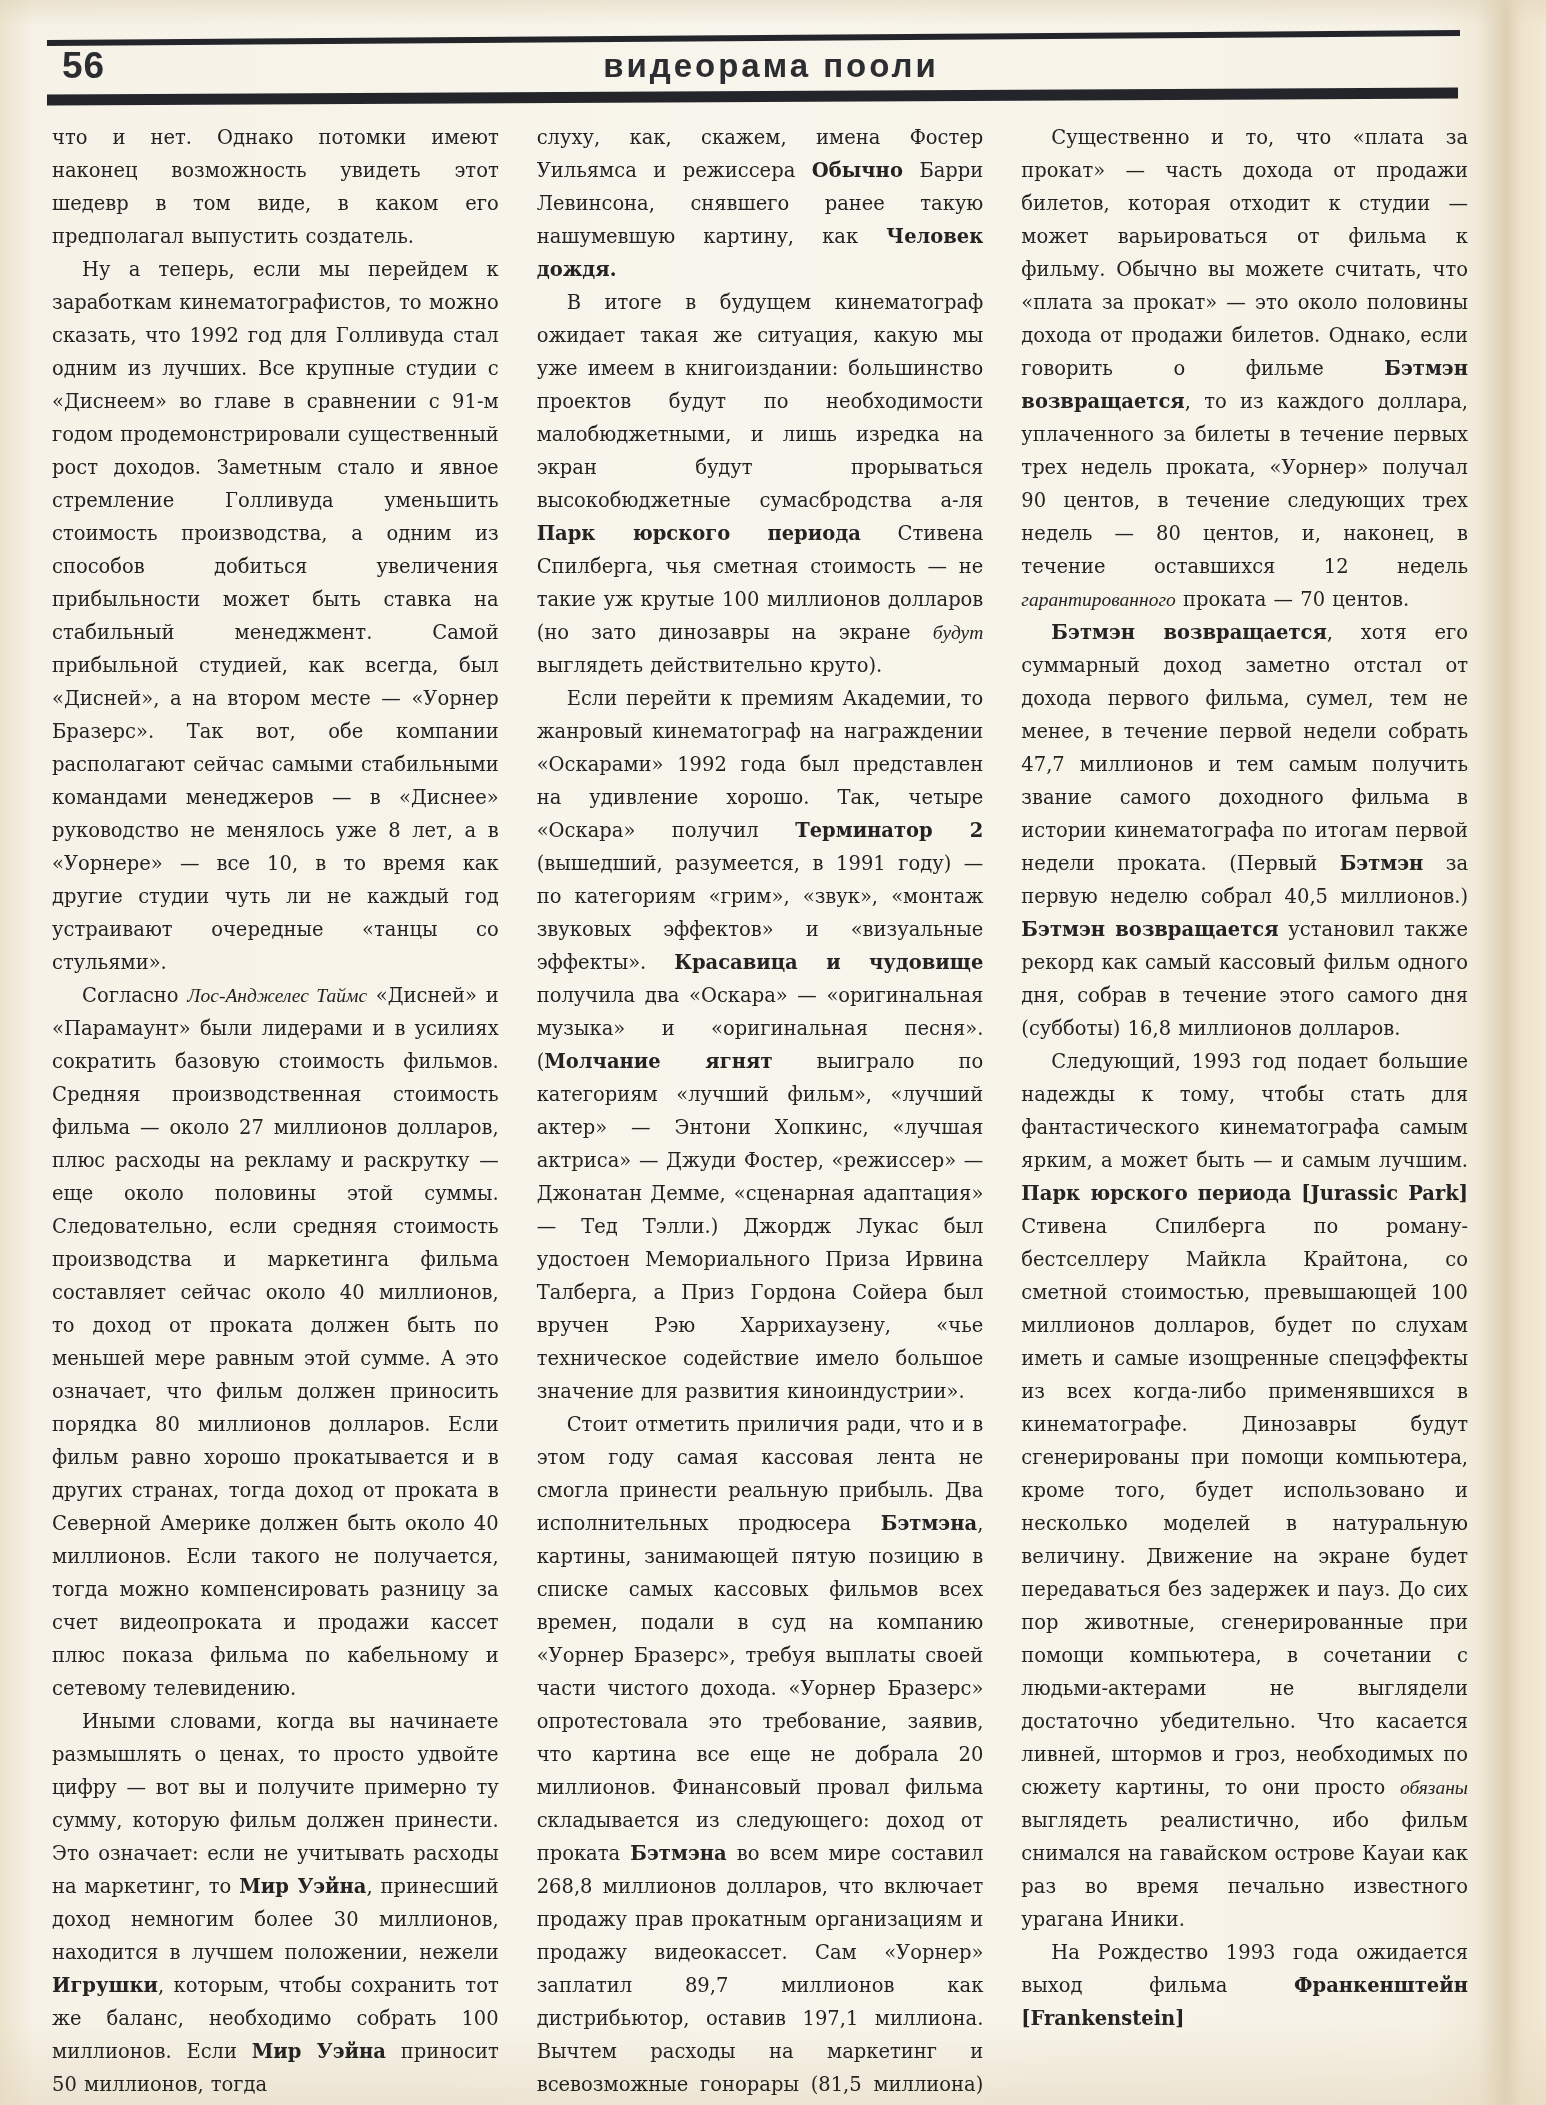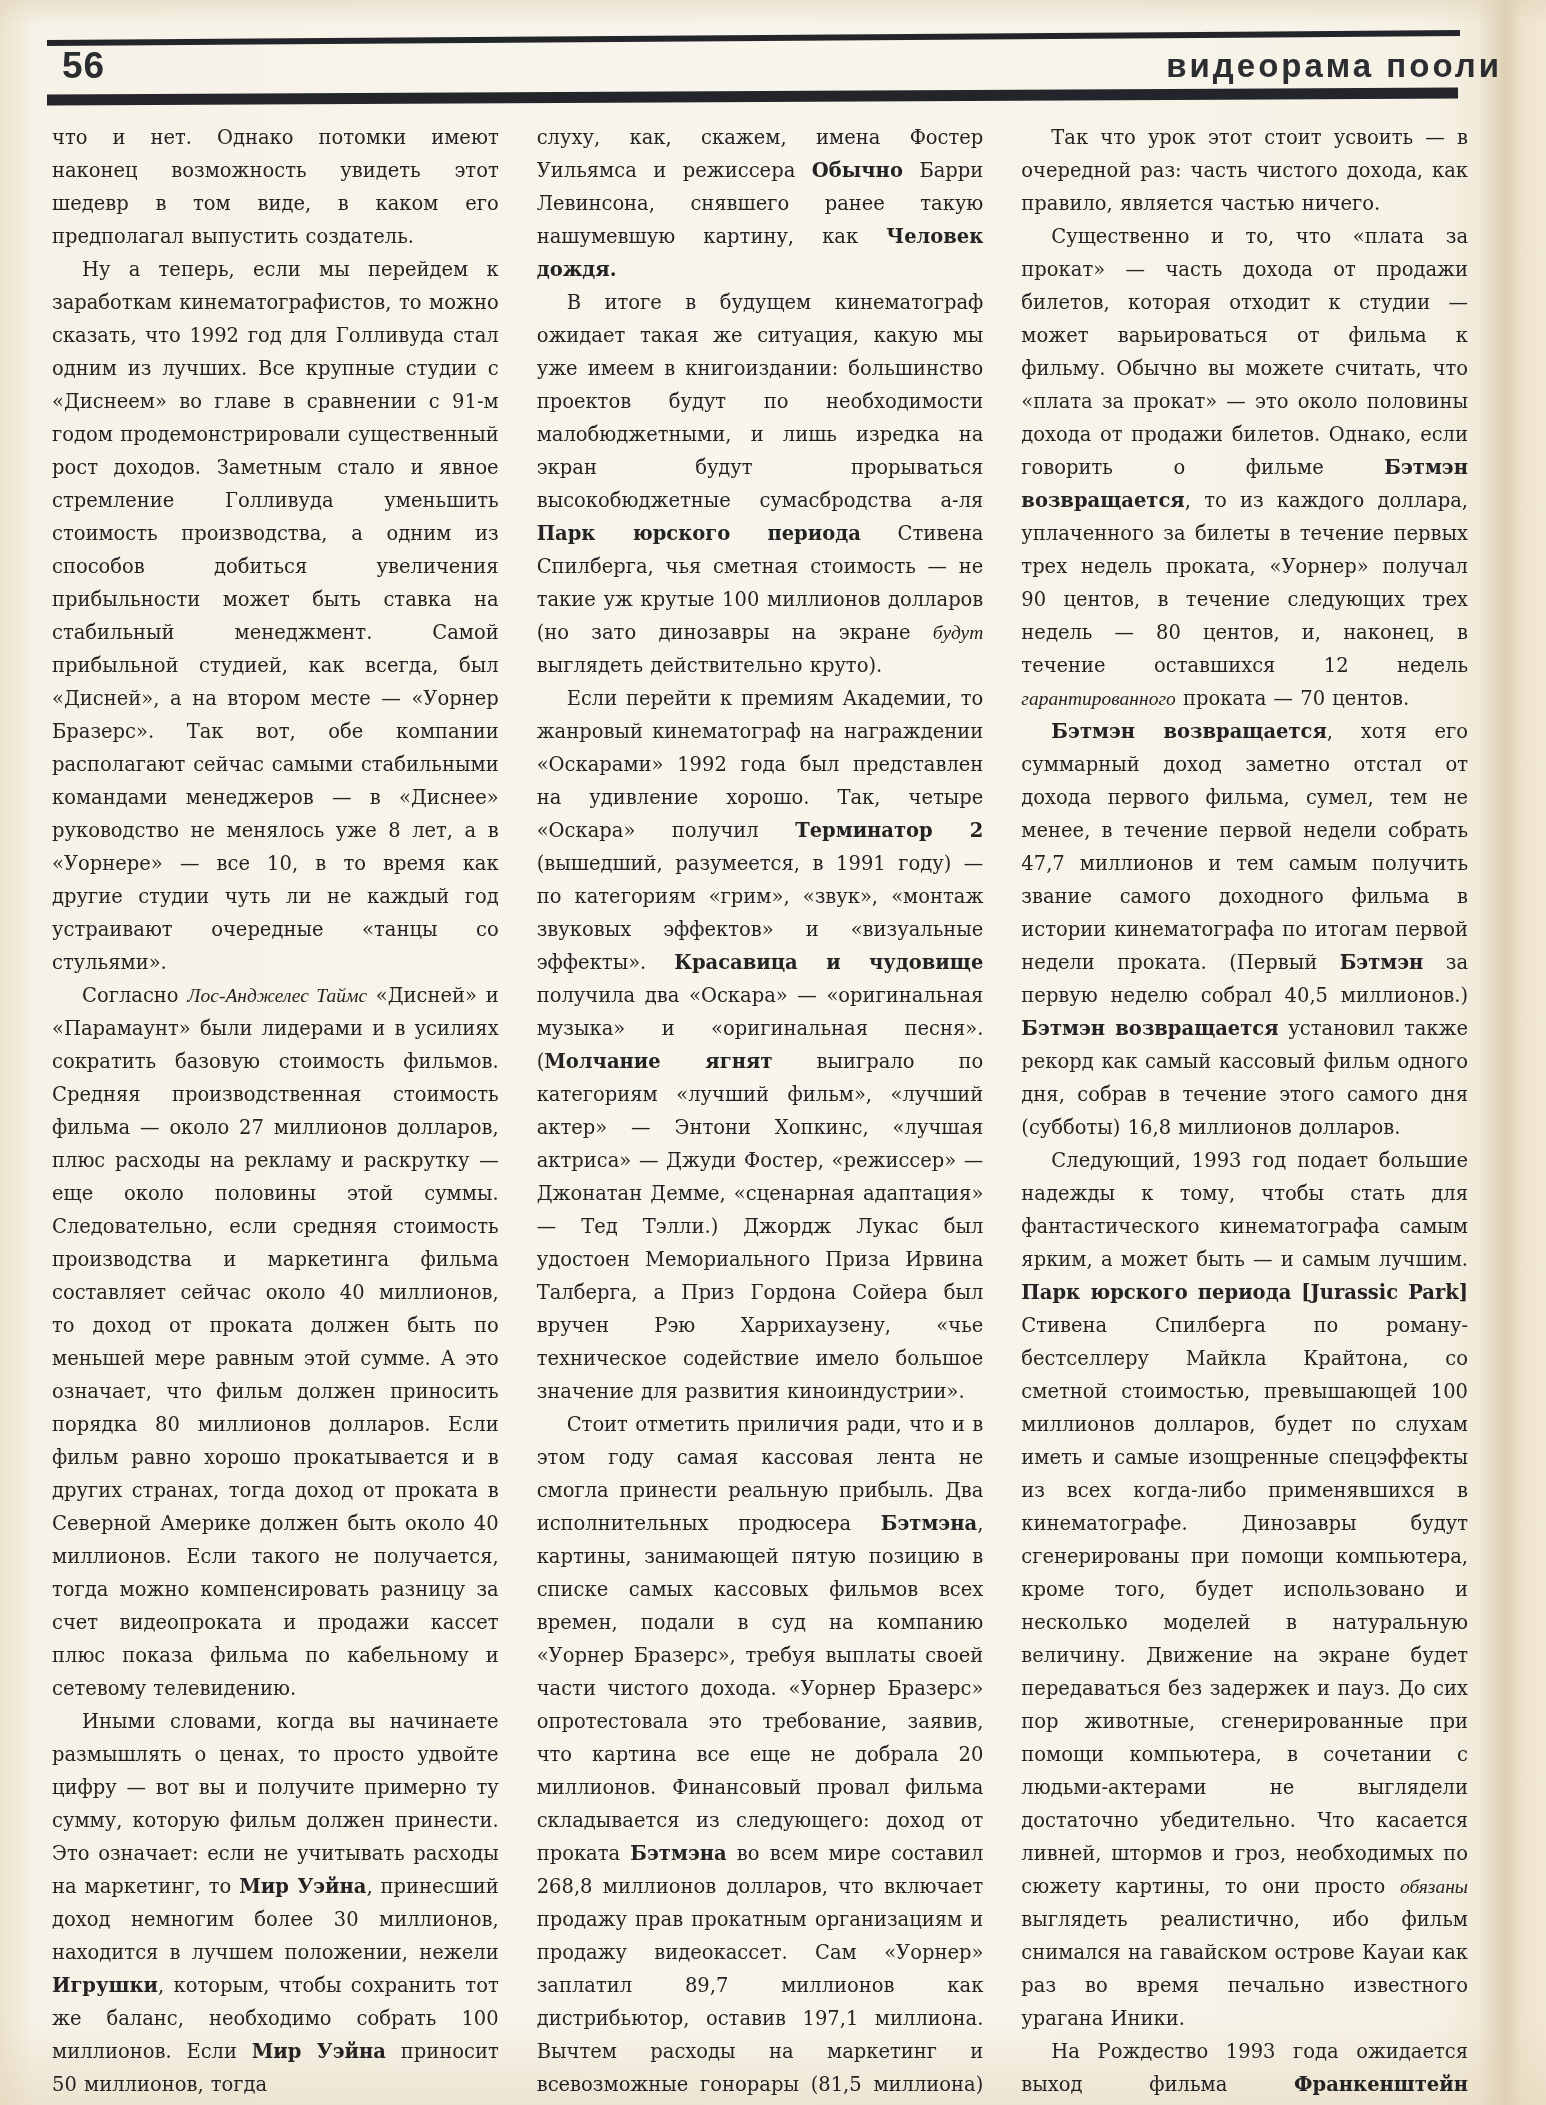--- a/index.html
+++ b/index.html
@@ -27,21 +27,21 @@
     background: #23252b; transform: rotate(-0.28deg);
   }
   .page-num {
     position: absolute; left: 54px; top: 47px;
     font-family: "Liberation Sans", sans-serif;
     font-weight: bold; font-size: 37px; line-height: 1;
     color: #2b2d31; letter-spacing: 1px; margin-left: 8px;
   }
   .page-title {
     position: absolute; left: 40px; right: 44px; top: 49px;
-    text-align: right;
+    text-align: center;
     font-family: "Liberation Sans", sans-serif;
     font-weight: bold; font-size: 33px; line-height: 1;
     color: #2b2d31; letter-spacing: 3px;
   }
   
   .columns {
     position: absolute; top: 121px; left: 52px; right: 78px; bottom: 0;
     display: flex; gap: 38px;
   }
   .col {
@@ -72,20 +72,19 @@
         <p class="indent"><span class="">Согласно </span><span class="i">Лос-Анджелес Таймс</span><span class=""> «Дисней» и «Парамаунт» были лидерами и в усилиях сократить базовую стоимость фильмов. Средняя производственная стоимость фильма — около 27 миллионов долларов, плюс расходы на рекламу и раскрутку — еще около половины этой суммы. Следовательно, если средняя стоимость производства и маркетинга фильма составляет сейчас около 40 миллионов, то доход от проката должен быть по меньшей мере равным этой сумме. А это означает, что фильм должен приносить порядка 80 миллионов долларов. Если фильм равно хорошо прокатывается и в других странах, тогда доход от проката в Северной Америке должен быть около 40 миллионов. Если такого не получается, тогда можно компенсировать разницу за счет видеопроката и продажи кассет плюс показа фильма по кабельному и сетевому телевидению.</span></p>
         <p class="indent"><span class="">Иными словами, когда вы начинаете размышлять о ценах, то просто удвойте цифру — вот вы и получите примерно ту сумму, которую фильм должен принести. Это означает: если не учитывать расходы на маркетинг, то </span><span class="b">Мир Уэйна</span><span class="">, принесший доход немногим более 30 миллионов, находится в лучшем положении, нежели </span><span class="b">Игрушки</span><span class="">, которым, чтобы сохранить тот же баланс, необходимо собрать 100 миллионов. Если </span><span class="b">Мир Уэйна</span><span class=""> приносит 50 миллионов, тогда </span></p>
       </div>
     <div class="col">
         <p class=""><span class="">слуху, как, скажем, имена Фостер Уильямса и режиссера </span><span class="b">Обычно</span><span class=""> Барри Левинсона, снявшего ранее такую нашумевшую картину, как </span><span class="b">Человек дождя.</span></p>
         <p class="indent"><span class="">В итоге в будущем кинематограф ожидает такая же ситуация, какую мы уже имеем в книгоиздании: большинство проектов будут по необходимости малобюджетными, и лишь изредка на экран будут прорываться высокобюджетные сумасбродства а-ля </span><span class="b">Парк юрского периода</span><span class=""> Стивена Спилберга, чья сметная стоимость — не такие уж крутые 100 миллионов долларов (но зато динозавры на экране </span><span class="i">будут</span><span class=""> выглядеть действительно круто).</span></p>
         <p class="indent"><span class="">Если перейти к премиям Академии, то жанровый кинематограф на награждении «Оскарами» 1992 года был представлен на удивление хорошо. Так, четыре «Оскара» получил </span><span class="b">Терминатор 2</span><span class=""> (вышедший, разумеется, в 1991 году) — по категориям «грим», «звук», «монтаж звуковых эффектов» и «визуальные эффекты». </span><span class="b">Красавица и чудовище</span><span class=""> получила два «Оскара» — «оригинальная музыка» и «оригинальная песня». (</span><span class="b">Молчание ягнят</span><span class=""> выиграло по категориям «лучший фильм», «лучший актер» — Энтони Хопкинс, «лучшая актриса» — Джуди Фостер, «режиссер» — Джонатан Демме, «сценарная адаптация» — Тед Тэлли.) Джордж Лукас был удостоен Мемориального Приза Ирвина Талберга, а Приз Гордона Сойера был вручен Рэю Харрихаузену, «чье техническое содействие имело большое значение для развития киноиндустрии».</span></p>
         <p class="indent"><span class="">Стоит отметить приличия ради, что и в этом году самая кассовая лента не смогла принести реальную прибыль. Два исполнительных продюсера </span><span class="b">Бэтмэна</span><span class="">, картины, занимающей пятую позицию в списке самых кассовых фильмов всех времен, подали в суд на компанию «Уорнер Бразерс», требуя выплаты своей части чистого дохода. «Уорнер Бразерс» опротестовала это требование, заявив, что картина все еще не добрала 20 миллионов. Финансовый провал фильма складывается из следующего: доход от проката </span><span class="b">Бэтмэна</span><span class=""> во всем мире составил 268,8 миллионов долларов, что включает продажу прав прокатным организациям и продажу видеокассет. Сам «Уорнер» заплатил 89,7 миллионов как дистрибьютор, оставив 197,1 миллиона. Вычтем расходы на маркетинг и всевозможные гонорары (81,5 миллиона) и у нас останется 115,6 миллионов. Производственная стоимость фильма составила 46 миллионов, однако различные выплаты участникам доводят общую стоимость до 121,3 миллиона плюс 14,5 миллиона в виде процентов на вложенный капитал, что и оставляет картину по данным на март 1992 года в финансовой яме глубиной порядка 20,2 миллионов долларов.</span></p>
       </div>
     <div class="col">
-        <p class="indent"><span class="">Так что урок этот стоит усвоить — в очередной раз: часть чистого дохода, как правило, является частью ничего.</span></p>
         <p class="indent"><span class="">Существенно и то, что «плата за прокат» — часть дохода от продажи билетов, которая отходит к студии — может варьироваться от фильма к фильму. Обычно вы можете считать, что «плата за прокат» — это около половины дохода от продажи билетов. Однако, если говорить о фильме </span><span class="b">Бэтмэн возвращается</span><span class="">, то из каждого доллара, уплаченного за билеты в течение первых трех недель проката, «Уорнер» получал 90 центов, в течение следующих трех недель — 80 центов, и, наконец, в течение оставшихся 12 недель </span><span class="i">гарантированного</span><span class=""> проката — 70 центов.</span></p>
         <p class="indent"><span class="b">Бэтмэн возвращается</span><span class="">, хотя его суммарный доход заметно отстал от дохода первого фильма, сумел, тем не менее, в течение первой недели собрать 47,7 миллионов и тем самым получить звание самого доходного фильма в истории кинематографа по итогам первой недели проката. (Первый </span><span class="b">Бэтмэн</span><span class=""> за первую неделю собрал 40,5 миллионов.) </span><span class="b">Бэтмэн возвращается</span><span class=""> установил также рекорд как самый кассовый фильм одного дня, собрав в течение этого самого дня (субботы) 16,8 миллионов долларов.</span></p>
         <p class="indent"><span class="">Следующий, 1993 год подает большие надежды к тому, чтобы стать для фантастического кинематографа самым ярким, а может быть — и самым лучшим. </span><span class="b">Парк юрского периода [Jurassic Park]</span><span class=""> Стивена Спилберга по роману-бестселлеру Майкла Крайтона, со сметной стоимостью, превышающей 100 миллионов долларов, будет по слухам иметь и самые изощренные спецэффекты из всех когда-либо применявшихся в кинематографе. Динозавры будут сгенерированы при помощи компьютера, кроме того, будет использовано и несколько моделей в натуральную величину. Движение на экране будет передаваться без задержек и пауз. До сих пор животные, сгенерированные при помощи компьютера, в сочетании с людьми-актерами не выглядели достаточно убедительно. Что касается ливней, штормов и гроз, необходимых по сюжету картины, то они просто </span><span class="i">обязаны</span><span class=""> выглядеть реалистично, ибо фильм снимался на гавайском острове Кауаи как раз во время печально известного урагана Иники.</span></p>
         <p class="indent"><span class="">На Рождество 1993 года ожидается выход фильма </span><span class="b">Франкенштейн [Frankenstein]</span></p>
       </div>
   </div>
 </div>
 
 </body></html>

